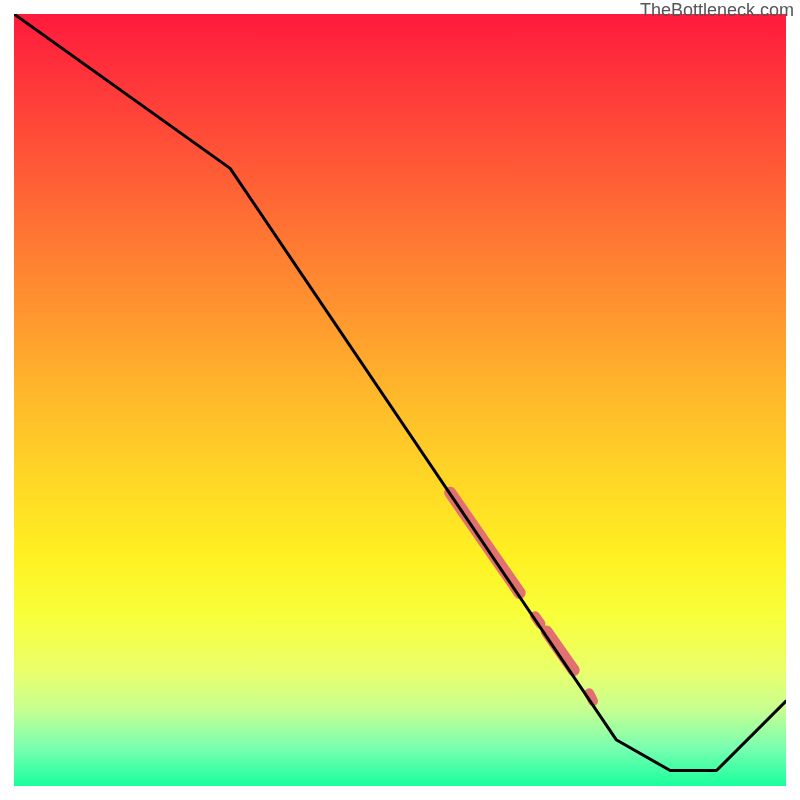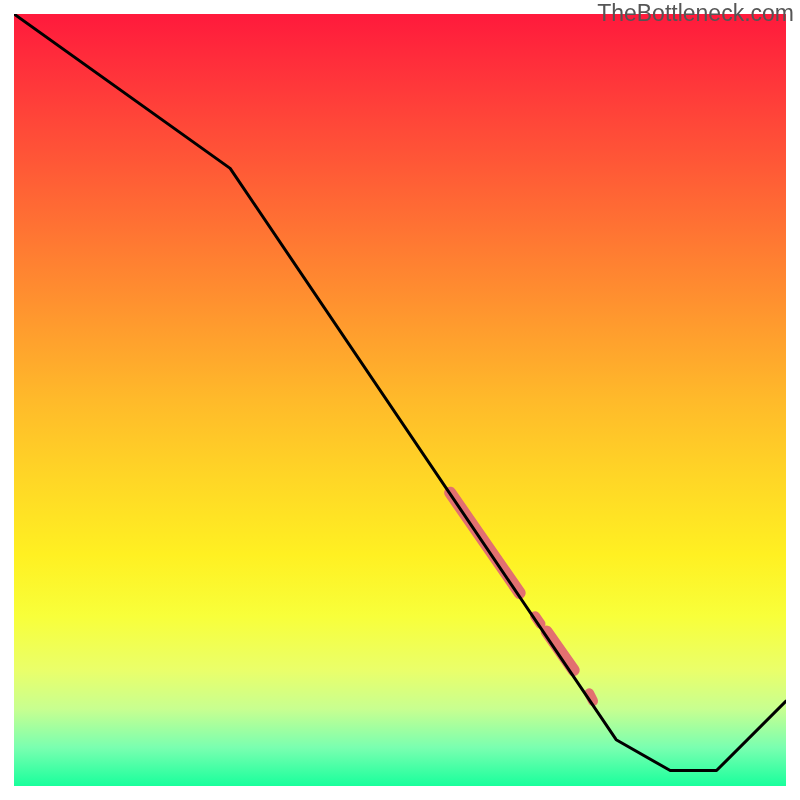--- a/index.html
+++ b/index.html
@@ -36,21 +36,21 @@
       #c8ff90 90%,
       #7affb0 95%,
       #19ff9c 100%
     );
   }
   .watermark {
     position: absolute;
     top: 0px;
     right: 6px;
     color: #555;
-    font-size: 23px;
+    font-size: 18px;
     font-weight: 500;
     font-family: Arial, sans-serif;
     user-select: none;
   }
   svg.overlay {
     position: absolute;
     left: 0;
     top: 0;
     width: 772px;
     height: 772px;

